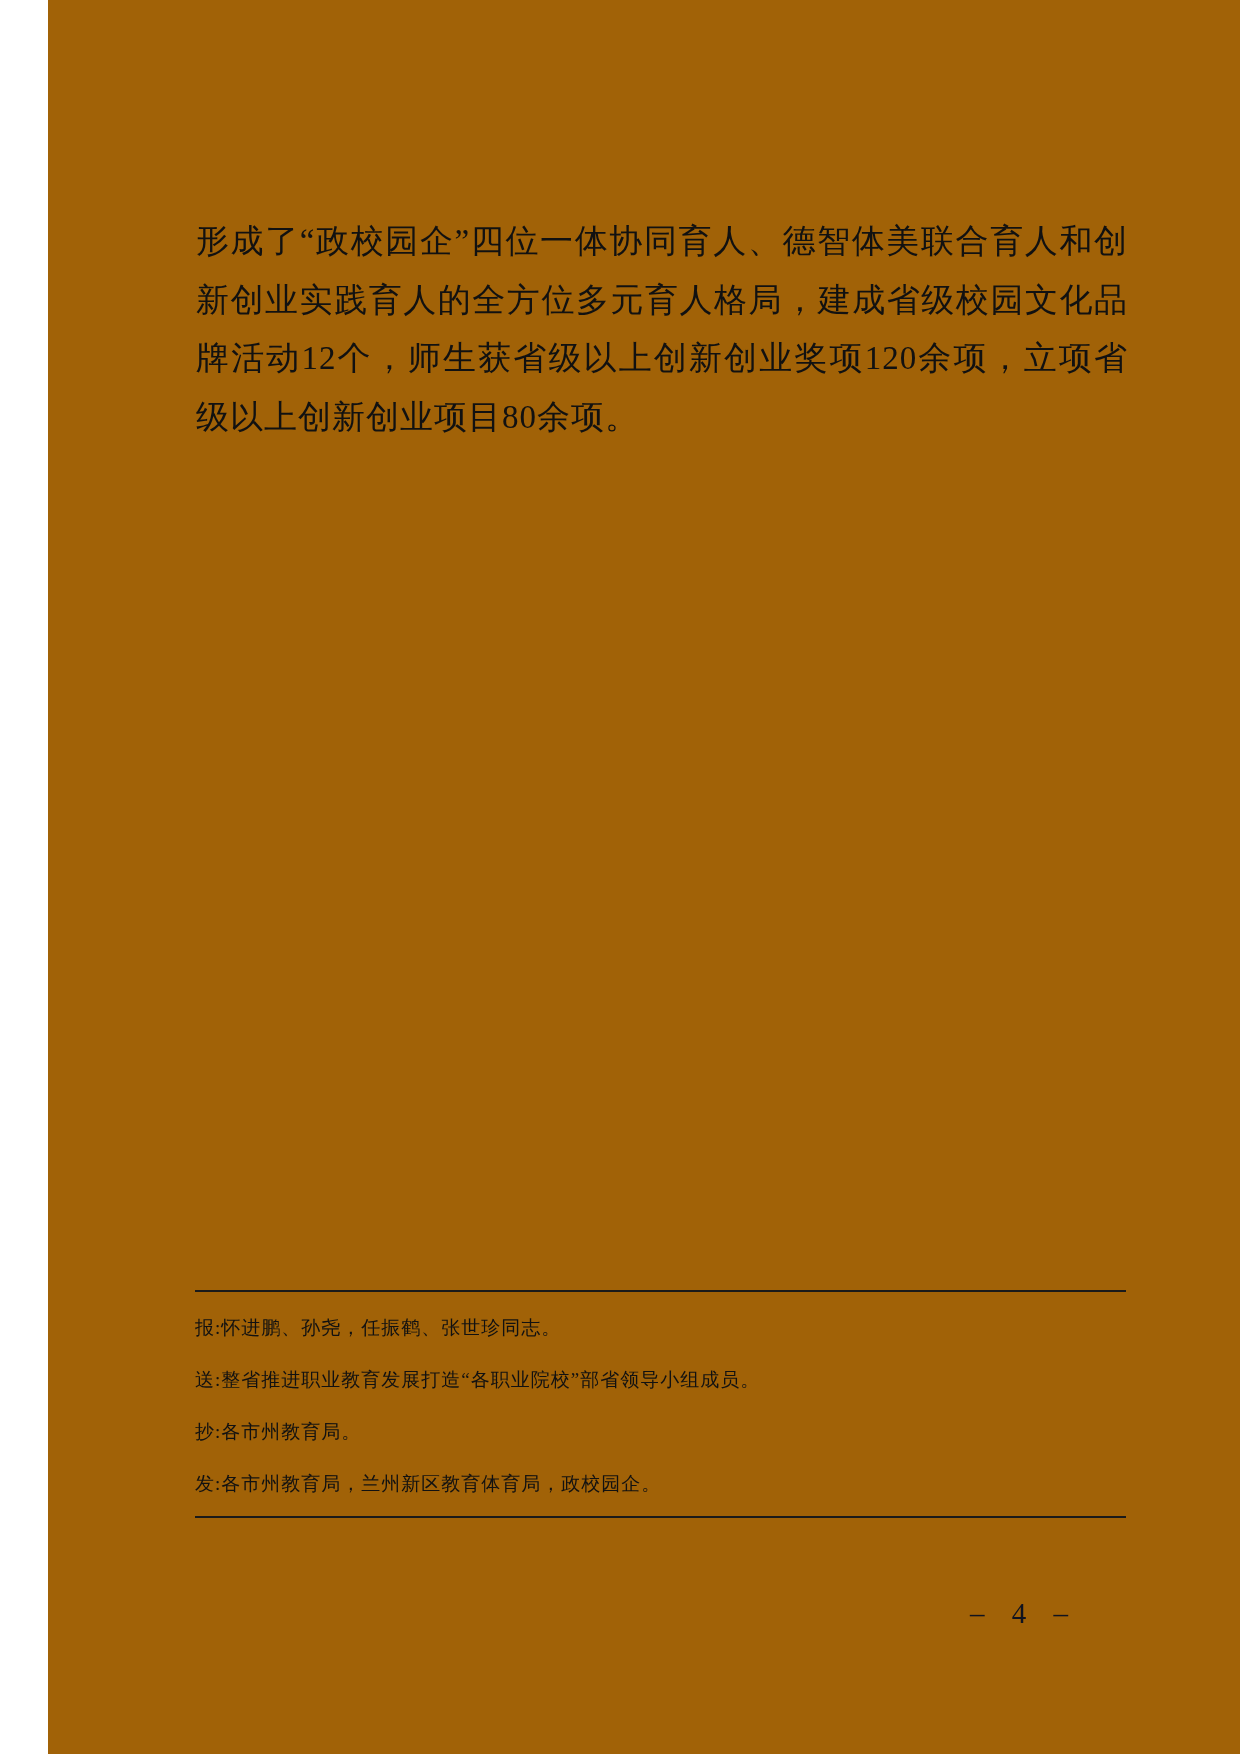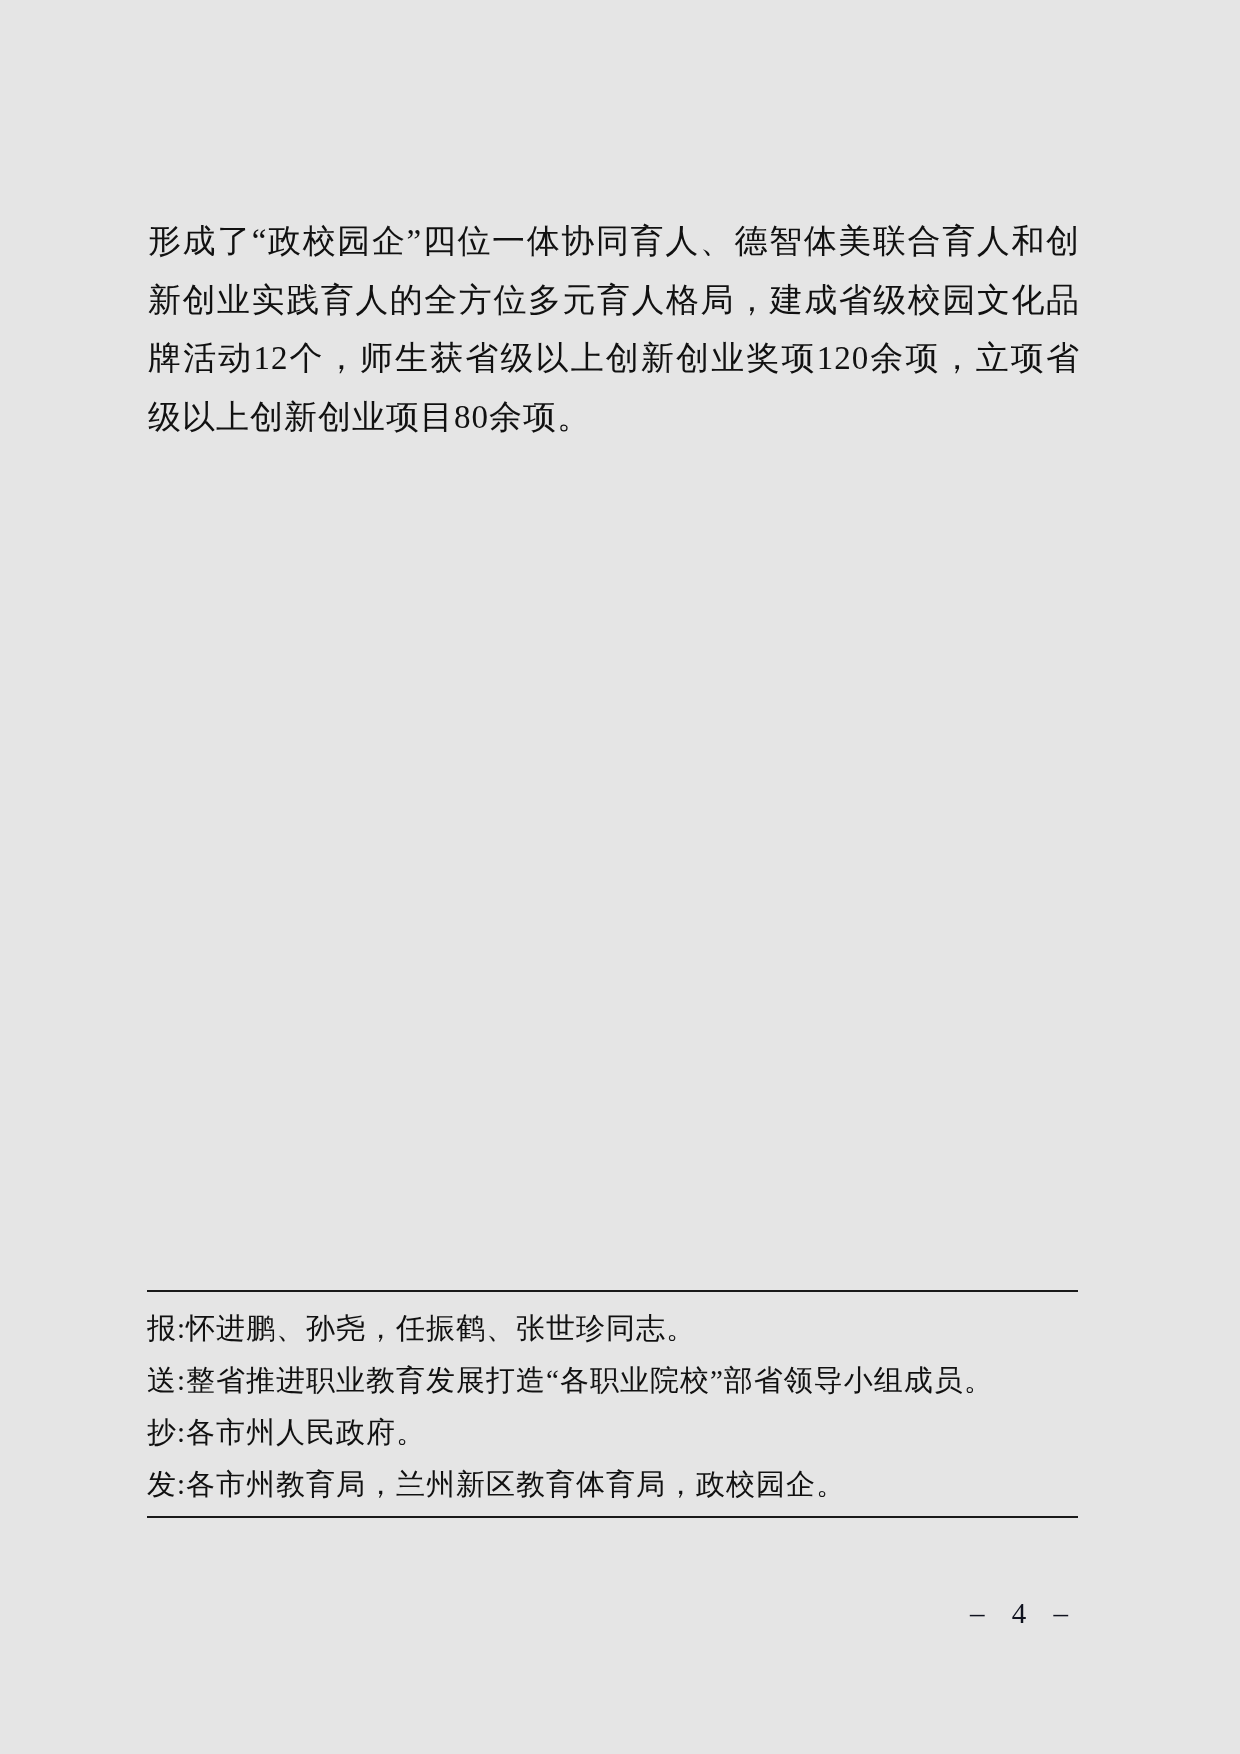--- a/index.html
+++ b/index.html
@@ -11,21 +11,22 @@
     height: 1754px;
     background: #ffffff;
     position: relative;
     font-family: "Liberation Serif", "DejaVu Serif", serif;
     color: #111111;
     overflow: hidden;
   }
   .page {
     position: absolute;
     inset: 0;
-    background: #e5e5e5;
+    background: #a16207;
+    margin-left: 48px;
   }
   .body-paragraph {
     position: absolute;
     left: 148px;
     top: 212px;
     width: 932px;
     font-size: 33px;
     line-height: 58.5px;
     text-align: justify;
     text-justify: inter-ideograph;
@@ -36,21 +37,21 @@
     position: absolute;
     left: 147px;
     top: 1290px;
     width: 931px;
     border-top: 2px solid #1a1a1a;
     border-bottom: 2px solid #1a1a1a;
     padding: 10px 0 6px 0;
     box-sizing: content-box;
   }
   .distribution-line {
-    font-size: 29px;
+    font-size: 19px;
     line-height: 52px;
     height: 52px;
     white-space: nowrap;
     letter-spacing: 1px;
     color: #111111;
   }
   .page-number {
     position: absolute;
     top: 1597px;
     right: 162px;
@@ -63,19 +64,19 @@
 </head>
 <body>
 
 <div class="page">
 
   <div class="body-paragraph">形成了“政校园企”四位一体协同育人、德智体美联合育人和创新创业实践育人的全方位多元育人格局，建成省级校园文化品牌活动12个，师生获省级以上创新创业奖项120余项，立项省级以上创新创业项目80余项。</div>
 
   <div class="distribution-box">
     <div class="distribution-line">报:怀进鹏、孙尧，任振鹤、张世珍同志。</div>
     <div class="distribution-line">送:整省推进职业教育发展打造“各职业院校”部省领导小组成员。</div>
-    <div class="distribution-line">抄:各市州人民政府。</div>
+    <div class="distribution-line">抄:各市州教育局。</div>
     <div class="distribution-line">发:各市州教育局，兰州新区教育体育局，政校园企。</div>
   </div>
 
   <div class="page-number">– 4 –</div>
 
 </div>
 
 </body></html>

